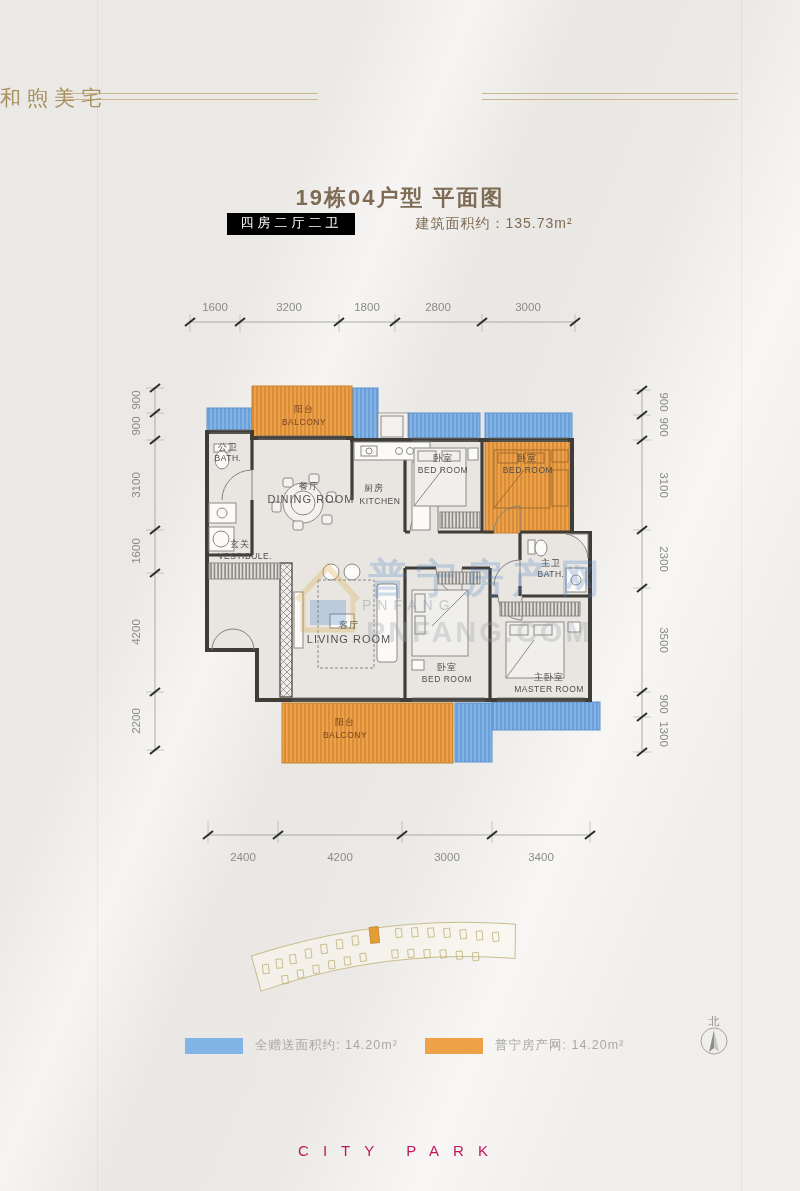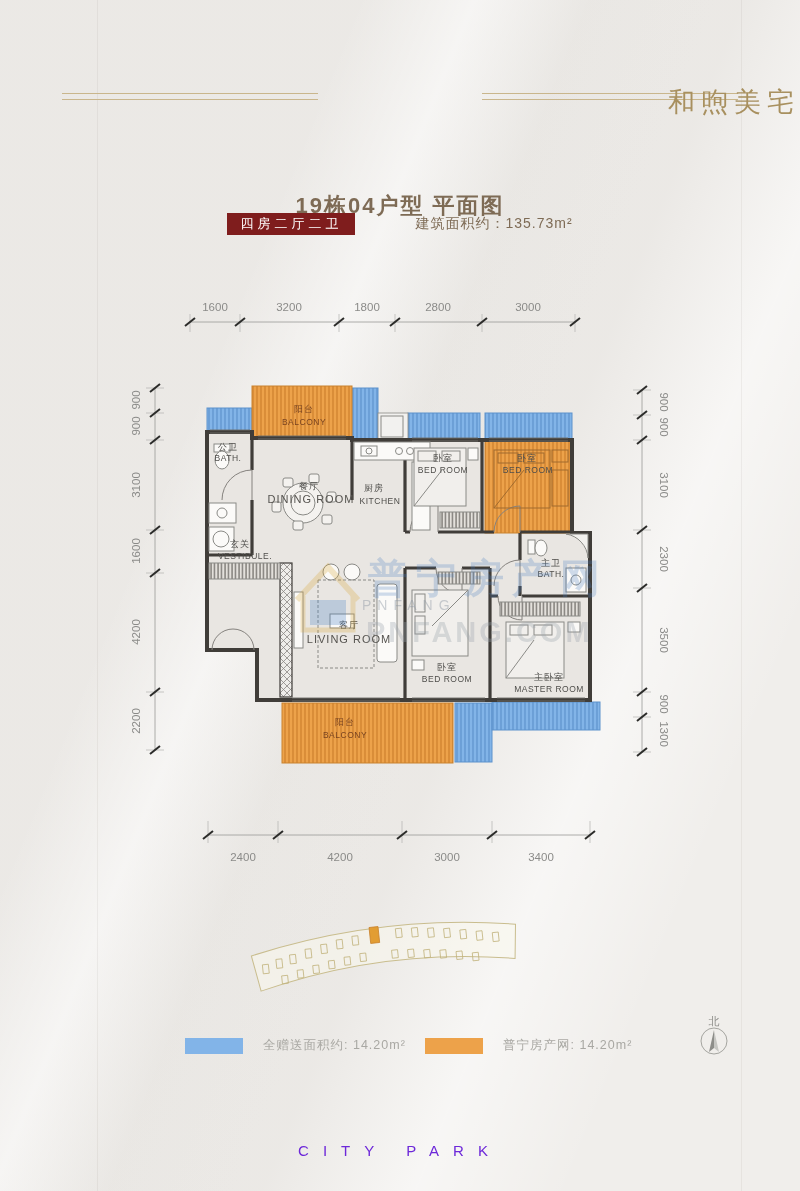--- a/index.html
+++ b/index.html
@@ -6,34 +6,34 @@
   body{
     width:800px;height:1191px;position:relative;overflow:hidden;
     font-family:"Liberation Sans","DejaVu Sans",sans-serif;
     background:
       linear-gradient(112deg, rgba(255,255,255,0) 28%, rgba(255,255,255,.55) 37%, rgba(230,228,224,.30) 46%, rgba(255,255,255,0) 56%),
       linear-gradient(112deg, rgba(224,221,217,.30) 58%, rgba(255,255,255,.50) 70%, rgba(240,238,235,0) 82%),
       #f0eeeb;
   }
   .frame-line{position:absolute;top:0;bottom:0;width:1px;background:rgba(110,104,94,.08);}
   .hdr-line{position:absolute;height:1px;background:#c9b68c;}
-  .hdr-title{position:absolute;top:84px;left:0;width:100%;text-align:right;
-    font-size:27px;color:#a8905f;letter-spacing:6px;}
+  .hdr-title{position:absolute;top:84px;left:0;width:100%;text-align:left;
+    font-size:21px;color:#a8905f;letter-spacing:6px;}
   .subtitle{position:absolute;top:183px;left:0;width:100%;text-align:center;
-    font-size:22px;color:#7e6b55;letter-spacing:2px;font-weight:600;margin-top:8px;}
+    font-size:22px;color:#7e6b55;letter-spacing:2px;font-weight:600;}
   .info-row{position:absolute;top:213px;left:0;width:100%;display:flex;
     justify-content:center;align-items:center;gap:12px;}
-  .badge{background:#7f1d1d;color:#fff;font-size:13px;line-height:20px;
-    padding:1px 13px;letter-spacing:4px;}
+  .badge{background:#000000;color:#fff;font-size:13px;line-height:20px;
+    padding:1px 13px;letter-spacing:4px;font-family:Liberation Mono, monospace;}
   .area-text{color:#7e6b55;font-size:14px;letter-spacing:1px;margin-left:48px;}
-  .legend-item{position:absolute;display:flex;align-items:center;gap:20px;justify-content:flex-end;}
+  .legend-item{position:absolute;display:flex;align-items:center;gap:12px;justify-content:flex-end;}
   .swatch{width:58px;height:16px;}
   .legend-label{font-size:12.5px;color:#a9a8a3;letter-spacing:1px;white-space:nowrap;}
   .footer-brand{position:absolute;top:1142px;left:0;width:100%;text-align:center;
-    font-size:15px;color:#6d28d9;letter-spacing:14px;}
+    font-size:15px;color:#be185d;letter-spacing:14px;}
   svg{position:absolute;left:0;top:0;}
   text{font-family:"Liberation Sans","DejaVu Sans",sans-serif;}
   .dim{font-size:11.5px;fill:#8b8b89;}
   .rl-cn{font-size:9px;fill:#4f4e4b;letter-spacing:1px;}
   .rl-en{font-size:8.5px;fill:#4f4e4b;letter-spacing:.5px;}
   .rl-big{font-size:11px;fill:#55534f;letter-spacing:1px;}
   .rl-warm{fill:#7a4420;}
 </style>
 </head>
 <body>

